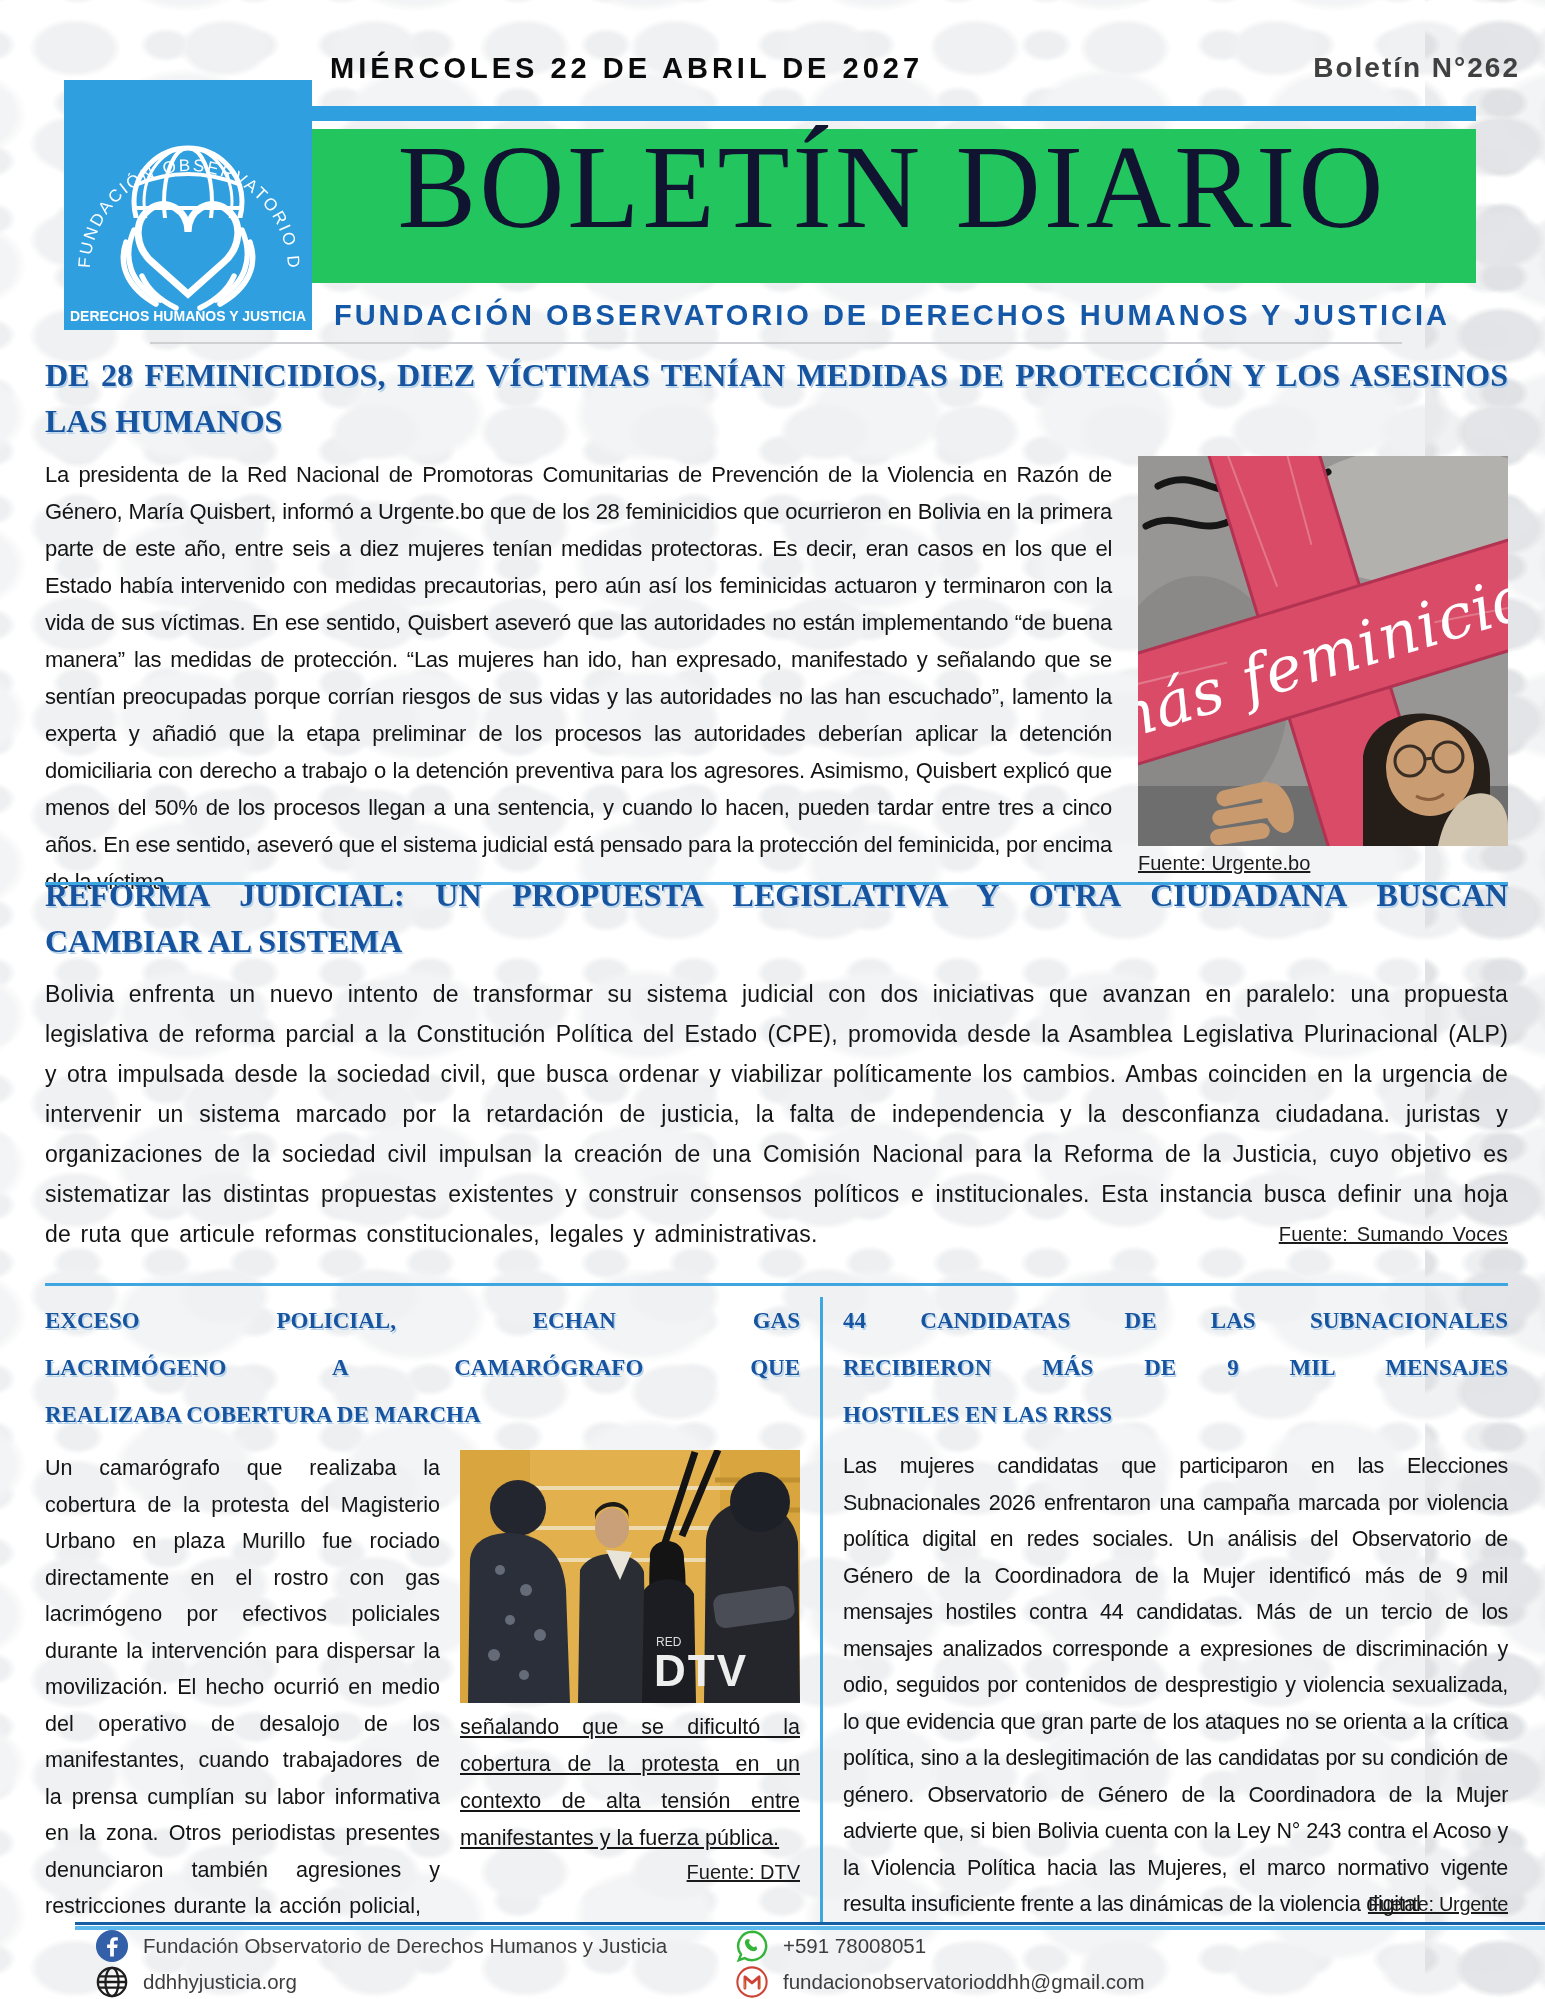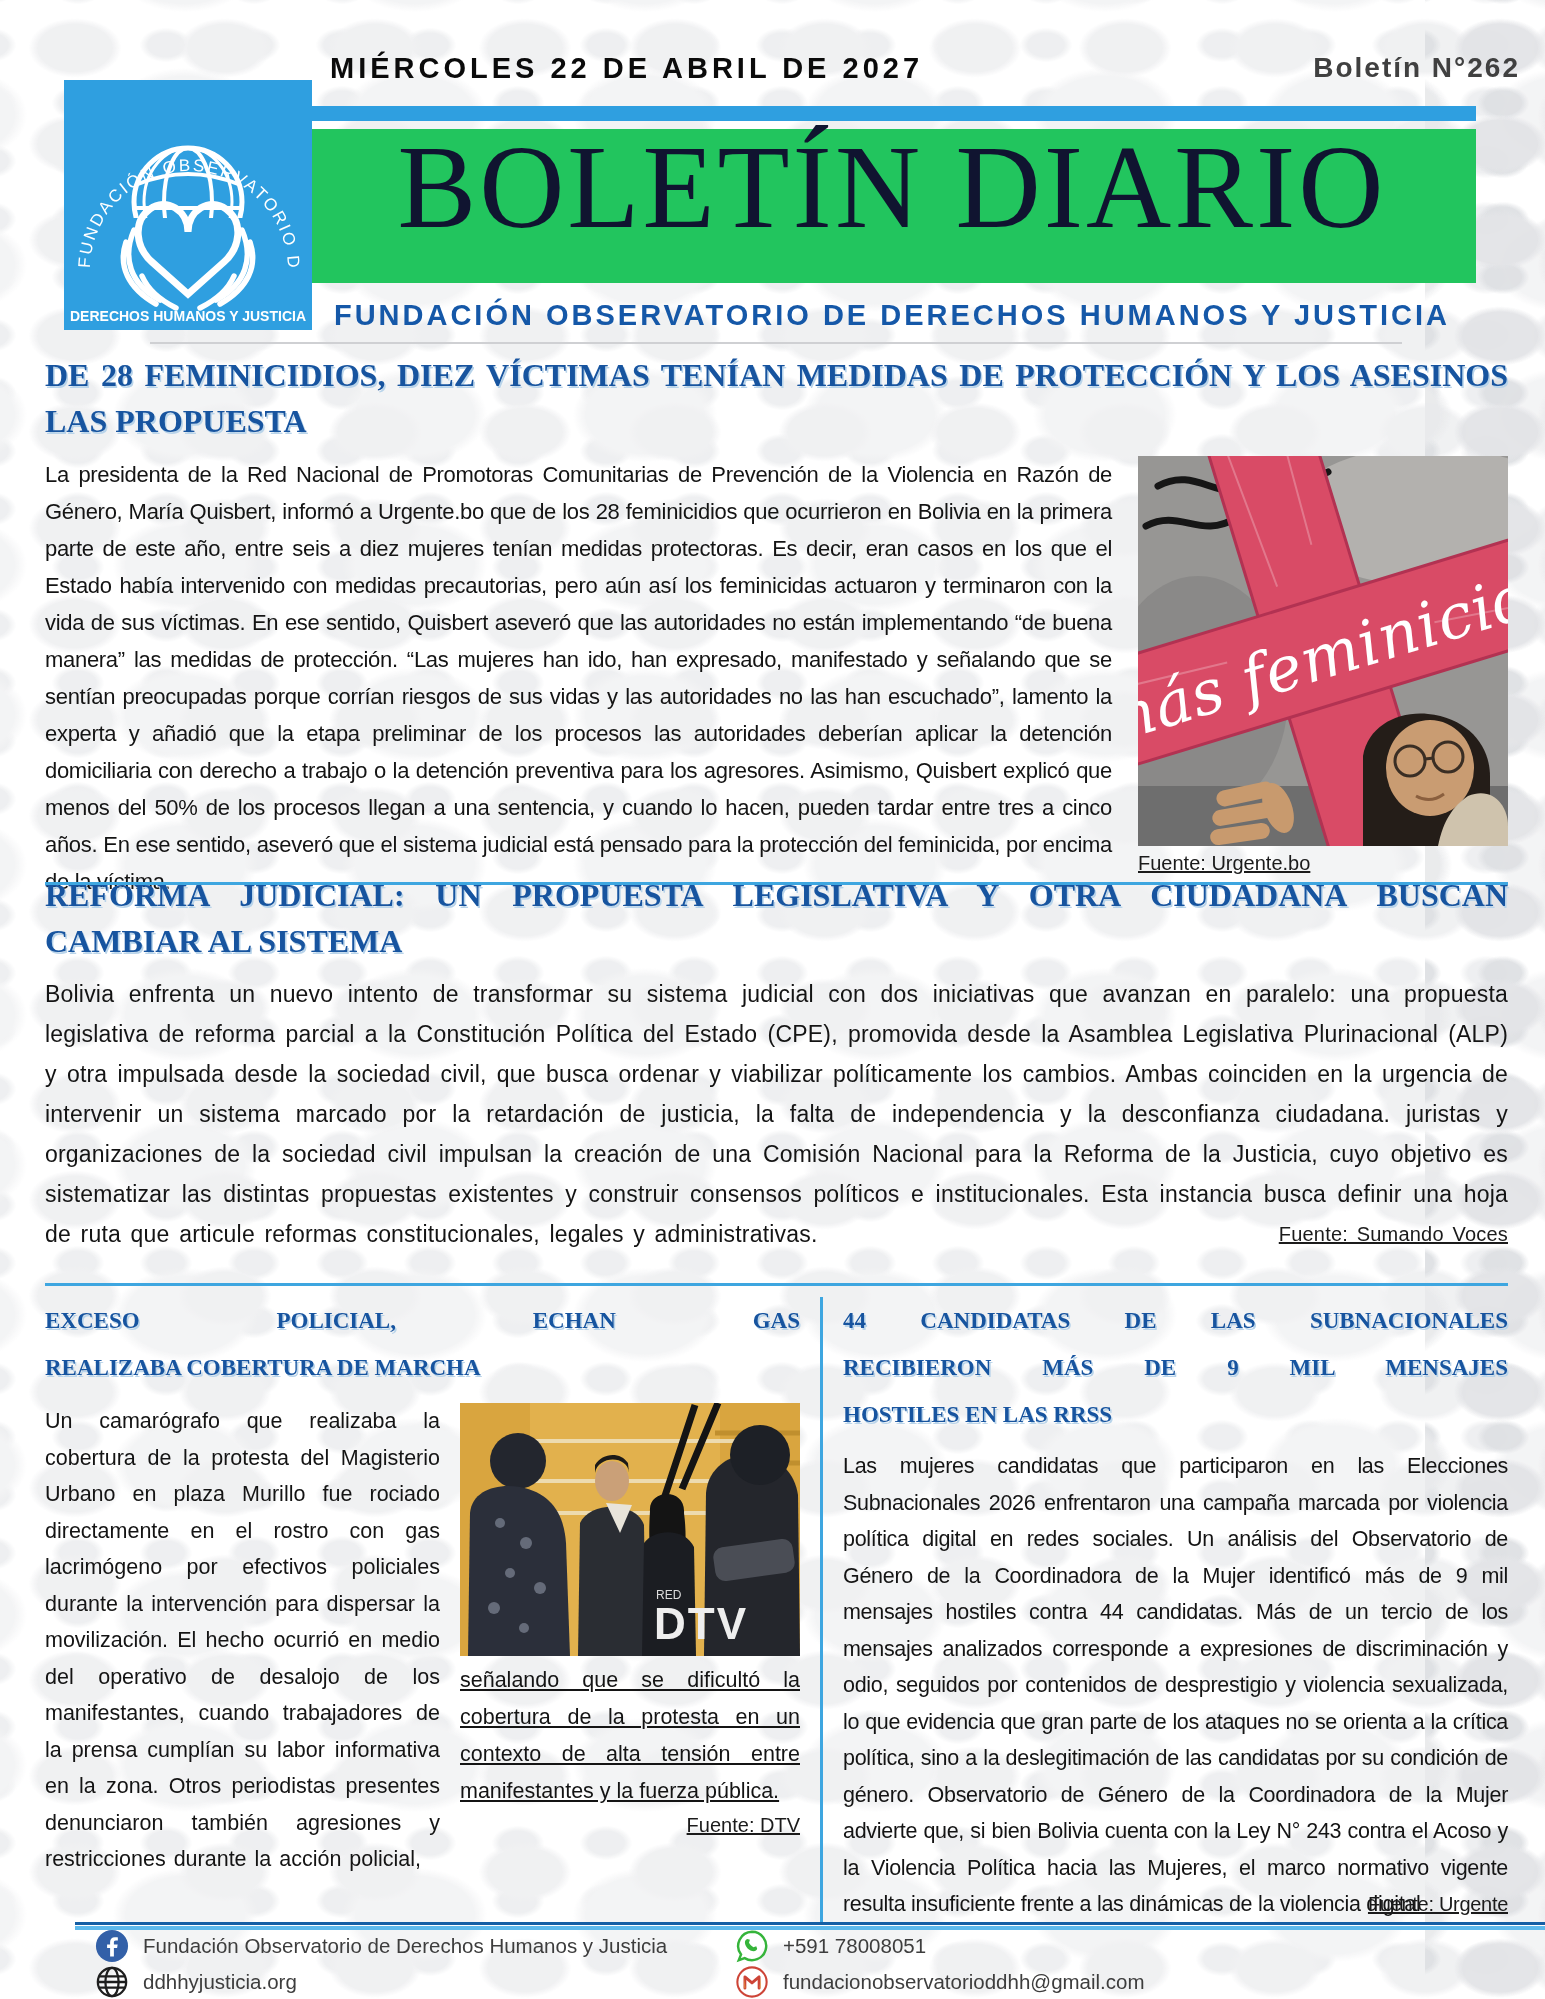--- a/index.html
+++ b/index.html
@@ -124,21 +124,21 @@
       </g>
       <text x="124" y="241" text-anchor="middle" font-size="15" font-weight="bold" textLength="236" lengthAdjust="spacingAndGlyphs" fill="#ffffff" font-family="Liberation Sans, sans-serif">DERECHOS HUMANOS Y JUSTICIA</text>
     </svg>
   </div>
 
   <div class="content">
 
     <section class="sec1">
       <h2 class="hl">
         <div class="hl-line j">DE 28 FEMINICIDIOS, DIEZ VÍCTIMAS TENÍAN MEDIDAS DE PROTECCIÓN Y LOS ASESINOS</div>
-        <div class="hl-line">LAS PROPUESTA</div>
+        <div class="hl-line">LAS HUMANOS</div>
       </h2>
       <div class="a1-row">
         <p class="body a1-body"> La presidenta de la Red Nacional de Promotoras Comunitarias de Prevención de la Violencia en Razón de Género, María Quisbert, informó a Urgente.bo que de los 28 feminicidios que ocurrieron en Bolivia en la primera parte de este año, entre seis a diez mujeres tenían medidas protectoras. Es decir, eran casos en los que el Estado había intervenido con medidas precautorias, pero aún así los feminicidas actuaron y terminaron con la vida de sus víctimas. En ese sentido, Quisbert aseveró que las autoridades no están implementando “de buena manera” las medidas de protección. “Las mujeres han ido, han expresado, manifestado y señalando que se sentían preocupadas porque corrían riesgos de sus vidas y las autoridades no las han escuchado”, lamento la experta y añadió que la etapa preliminar de los procesos las autoridades deberían aplicar la detención domiciliaria con derecho a trabajo o la detención preventiva para los agresores. Asimismo, Quisbert explicó que menos del 50% de los procesos llegan a una sentencia, y cuando lo hacen, pueden tardar entre tres a cinco años. En ese sentido, aseveró que el sistema judicial está pensado para la protección del feminicida, por encima de la víctima.</p>
         <figure class="a1-fig">
           <svg viewBox="0 0 370 390">
             <rect width="370" height="390" fill="#979694"></rect>
             <ellipse cx="290" cy="60" rx="140" ry="70" fill="#b3b1ae"></ellipse>
             <ellipse cx="60" cy="240" rx="90" ry="120" fill="#8a8988"></ellipse>
             <rect x="0" y="330" width="370" height="60" fill="#6e6e6e"></rect>
             <path d="M20 30 C60 8 82 52 122 28 M8 70 C42 52 62 84 98 62 M140 18 C160 8 172 26 190 16" stroke="#161616" stroke-width="7" fill="none" stroke-linecap="round"></path>
@@ -181,20 +181,21 @@
         <span class="source src-abs">Fuente: Sumando Voces</span>
       </p>
     </section>
 
     <div class="hdiv hdiv2"></div>
 
     <div class="cols">
       <section class="col-left">
         <h2 class="hl">
           <div class="hl-line j">EXCESO POLICIAL, ECHAN GAS</div>
+          <div class="hl-line j">LACRIMÓGENO A CAMARÓGRAFO QUE</div>
           <div class="hl-line">REALIZABA COBERTURA DE MARCHA</div>
         </h2>
         <div class="a3-row">
           <p class="body a3-colA">Un camarógrafo que realizaba la cobertura de la protesta del Magisterio Urbano en plaza Murillo fue rociado directamente en el rostro con gas lacrimógeno por efectivos policiales durante la intervención para dispersar la movilización. El hecho ocurrió en medio del operativo de desalojo de los manifestantes, cuando trabajadores de la prensa cumplían su labor informativa en la zona. Otros periodistas presentes denunciaron también agresiones y restricciones durante la acción policial,</p>
           <div class="a3-colB">
             <svg viewBox="0 0 340 253">
               <rect width="340" height="253" fill="#d9a53f"></rect>
               <rect x="70" y="0" width="190" height="253" fill="#e2b14d"></rect>
               <g stroke="#f0e6c8" stroke-width="4" opacity=".8">
                 <path d="M70 38 H275 M70 78 H275 M95 110 H260"></path>

